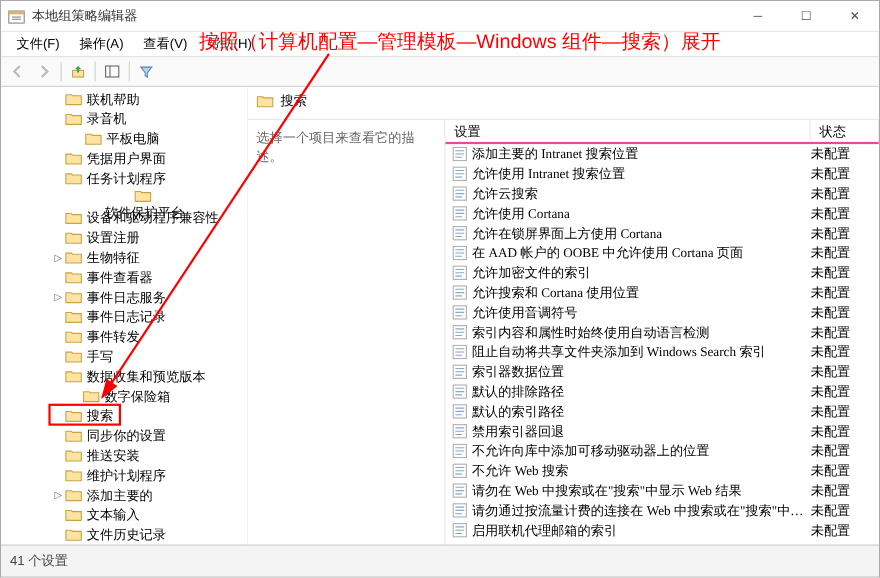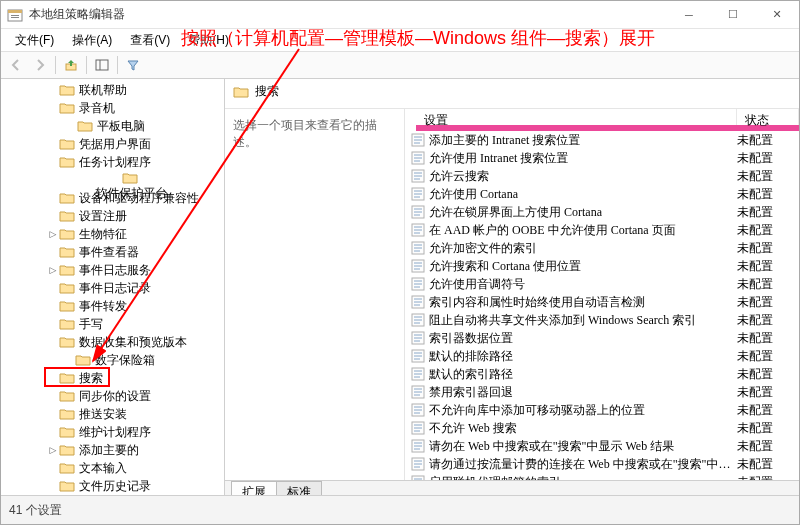--- a/index.html
+++ b/index.html
@@ -131,23 +131,22 @@
   }
   .list-col {
     flex: 1;
     display: flex;
     flex-direction: column;
     min-width: 0;
   }
   .list-header {
     display: flex;
     height: 22px;
-    border-bottom: 6px solid #ec4899;
+    border-bottom: 2px solid #ec4899;
     background: #fff;
-    margin-left: 11px;
   }
   .list-header .col {
     padding: 3px 8px;
     border-right: 1px solid #e8e8e8;
     font-size: 12px;
   }
   .col-setting { flex: 1; }
   .col-state { width: 62px; }
   .list-body {
     flex: 1;
@@ -781,22 +780,18 @@
                   <line x1="3" y1="7" x2="11" y2="7" stroke="#8aa8c8"></line>
                   <line x1="3" y1="10" x2="9" y2="10" stroke="#8aa8c8"></line>
                 </svg>
               </span>
               <span class="setting-text">启用联机代理邮箱的索引</span>
               <span class="state-text">未配置</span>
             </div>
           </div>
       </div>
     </div>
-    <div class="tabs-footer">
-      <div class="tab">扩展</div>
-      <div class="tab inactive">标准</div>
-    </div>
   </div>
 </div>
 
 <div class="statusbar">
   <span>41 个设置</span>
 </div>
 
 </body></html>

